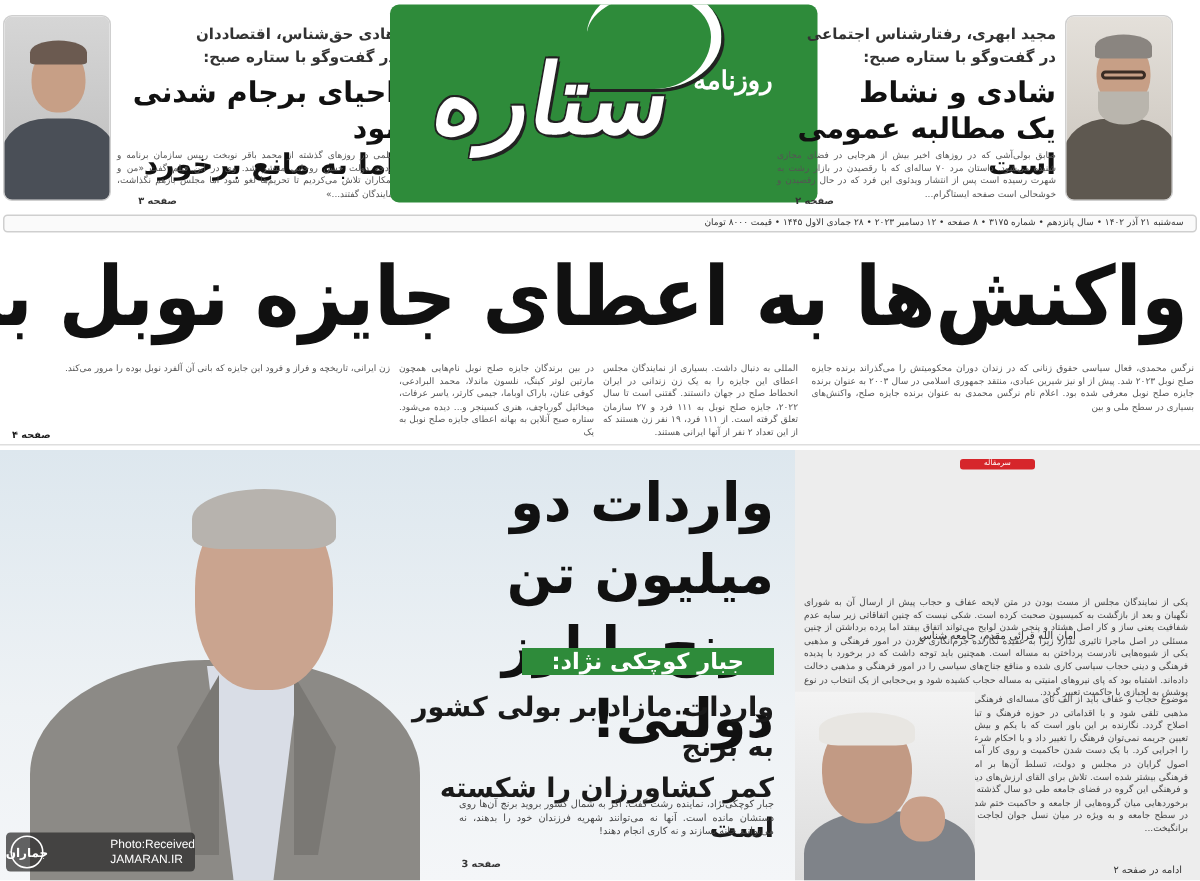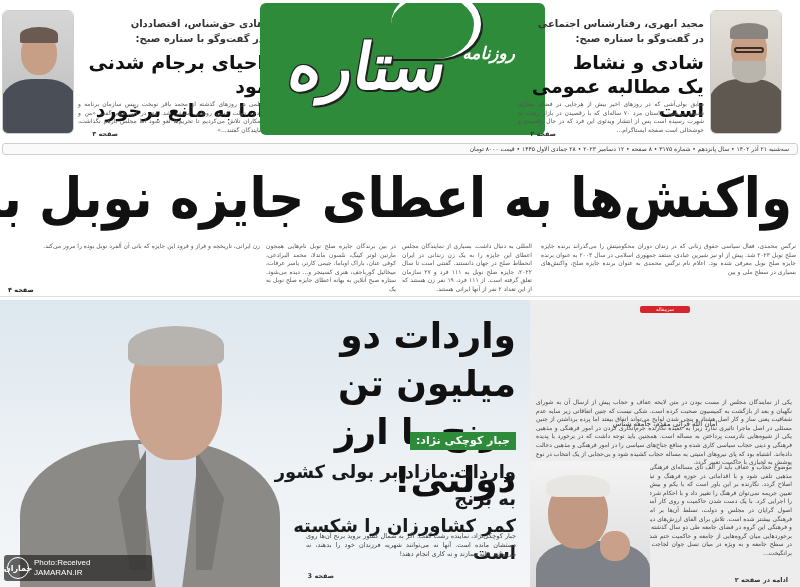--- a/index.html
+++ b/index.html
@@ -33,21 +33,21 @@
 
     .side-body { position: absolute; top: 96px; font-size: 6px; line-height: 8.5px; color: #555; text-align: justify; }
     .side-story.left .side-body { right: 4px; width: 186px; }
     .side-story.right .side-body { right: 80px; width: 186px; }
     .page-ref { position: absolute; top: 126px; font-size: 6.5px; color: #333; font-weight: bold; }
     .side-story.left .page-ref { right: 150px; }
     .side-story.right .page-ref { right: 228px; }
 
     
     .masthead { position: absolute; top: 3px; left: 260px; width: 285px; height: 132px; background: #2e8b3a; border-radius: 6px; overflow: hidden; }
-    .masthead .roznameh { position: absolute; top: 40px; right: 30px; font-family: "DejaVu Serif", serif; font-size: 17px; font-style: italic; color: #ffffff; font-weight: bold; }
+    .masthead .roznameh { position: absolute; top: 40px; right: 30px; font-family: "DejaVu Serif", serif; font-size: 17px; color: #ffffff; font-weight: bold; }
     .masthead .logo { position: absolute; top: 18px; left: 6px; width: 200px; height: 116px; font-family: "DejaVu Serif", serif; font-size: 64px; line-height: 92px; font-weight: bold; color: #ffffff; text-shadow: 2px 2px 0 #222, -1px -1px 0 #222, 1px -1px 0 #222, -1px 1px 0 #222; transform: skewX(-10deg); letter-spacing: -4px; text-align: center; }
     .masthead .logo-flourish { position: absolute; top: -14px; right: 64px; width: 90px; height: 70px; border: 7px solid #ffffff; border-radius: 50% 50% 50% 0; border-bottom: none; border-left: none; box-shadow: 2px 2px 0 #222; }
 
     
     .datebar { position: absolute; top: 143px; left: 2px; width: 796px; height: 12px; border: 1px solid #cfcfcf; border-radius: 3px; background: #fafafa; font-size: 6px; line-height: 10px; padding-right: 8px; color: #333; text-align: right; white-space: nowrap; overflow: hidden; }
 
     
     .main-headline { position: absolute; top: 162px; left: 8px; width: 784px; height: 72px; font-family: "DejaVu Sans", sans-serif; font-weight: bold; font-size: 50px; line-height: 72px; color: #111; text-align: center; letter-spacing: -1px; white-space: nowrap; transform: scaleY(1.1); }
 
     
@@ -64,37 +64,37 @@
     .feature { position: absolute; top: 300px; left: 0; width: 530px; height: 287px; background: linear-gradient(180deg, #dde7ee 0%, #eef2f5 60%, #f4f6f8 100%); overflow: hidden; }
     .feature .person { position: absolute; top: 20px; left: 10px; width: 250px; height: 267px; }
     .person .p-head { position: absolute; top: 10px; left: 120px; width: 92px; height: 130px; border-radius: 48% 48% 44% 44%; background: #caa48f; }
     .person .p-hair { position: absolute; top: 6px; left: 118px; width: 96px; height: 40px; border-radius: 50% 50% 20% 20%; background: #b7b3ae; }
     .person .p-suit { position: absolute; top: 120px; left: 10px; width: 260px; height: 170px; border-radius: 45% 45% 0 0; background: #8c8a86; }
     .person .p-shirt { position: absolute; top: 124px; left: 128px; width: 62px; height: 150px; background: #d9dde6; clip-path: polygon(0 0, 100% 0, 70% 100%, 30% 100%); }
     .person .p-lapel-l { position: absolute; top: 130px; left: 96px; width: 40px; height: 120px; background: #7a7874; clip-path: polygon(100% 0, 30% 40%, 60% 100%, 100% 100%); }
     .person .p-lapel-r { position: absolute; top: 130px; left: 186px; width: 40px; height: 120px; background: #7a7874; clip-path: polygon(0 0, 70% 40%, 40% 100%, 0 100%); }
 
     .feature .big-title { position: absolute; top: 12px; right: 14px; width: 270px; font-weight: bold; font-size: 36px; line-height: 48px; color: #111; text-align: right; }
-    .feature .quote-tag { position: absolute; top: 132px; right: 14px; background: #2e8b3a; color: #ffffff; font-size: 11px; font-weight: bold; padding: 2px 6px; line-height: 14px; }
+    .feature .quote-tag { position: absolute; top: 132px; right: 14px; background: #2e8b3a; color: #ffffff; font-size: 15px; font-weight: bold; padding: 2px 20px; line-height: 14px; }
     .feature .sub-title { position: absolute; top: 158px; right: 14px; width: 250px; font-size: 18px; line-height: 27px; font-weight: bold; color: #1a1a1a; text-align: right; }
     .feature .feat-body { position: absolute; top: 232px; right: 14px; width: 210px; font-size: 6.5px; line-height: 9px; color: #444; text-align: justify; }
     .feature .feat-page { position: absolute; top: 272px; right: 196px; font-size: 6.5px; font-weight: bold; color: #333; }
 
-    .watermark { position: absolute; bottom: 6px; left: 4px; width: 148px; height: 26px; background: rgba(40,40,40,0.72); border-radius: 3px; display: flex; align-items: center; direction: ltr; }
+    .watermark { position: absolute; bottom: 6px; left: 4px; width: 126px; height: 26px; background: rgba(40,40,40,0.72); border-radius: 3px; display: flex; align-items: center; direction: ltr; justify-content: space-between; }
     .watermark .wm-logo { width: 22px; height: 22px; margin-left: 3px; border-radius: 50%; border: 1.5px solid #ffffff; color: #ffffff; font-size: 8px; font-weight: bold; display: flex; align-items: center; justify-content: center; }
     .watermark .wm-text { margin-left: 5px; color: #ffffff; font-family: "Liberation Sans", sans-serif; font-size: 8px; line-height: 10px; text-align: left; }
 
     
     .editorial { position: absolute; top: 300px; right: 0; width: 270px; height: 287px; background: #ededed; }
     .editorial .badge { position: absolute; top: 6px; left: 110px; width: 50px; height: 7px; background: #d6262b; border-radius: 2px; color: #ffffff; font-size: 5px; line-height: 7px; text-align: center; }
     .editorial .ed-title { position: absolute; top: 18px; left: 0; width: 270px; font-size: 17px; line-height: 26px; font-weight: bold; color: #111; text-align: center; }
     .editorial .ed-author { position: absolute; top: 76px; left: 0; width: 270px; font-size: 7px; font-weight: normal; color: #333; text-align: center; margin-top: 44px; }
     .editorial .ed-body { position: absolute; top: 98px; right: 8px; width: 256px; font-size: 6px; line-height: 8.6px; color: #444; text-align: justify; }
     .editorial .ed-body2 { position: absolute; top: 163px; right: 8px; width: 148px; font-size: 6px; line-height: 8.6px; color: #444; text-align: justify; }
-    .editorial .ed-cont { position: absolute; top: 276px; right: 12px; font-size: 6.5px; font-weight: bold; color: #333; }
+    .editorial .ed-cont { position: absolute; top: 276px; right: 12px; font-size: 6.5px; font-weight: normal; color: #333; }
     .editorial .old-man { position: absolute; bottom: 0; left: 0; width: 120px; height: 126px; overflow: hidden; }
     .old-man .om-bg { position: absolute; inset: 0; background: linear-gradient(180deg, #f3f3f3, #dcdcdc); }
     .old-man .om-head { position: absolute; top: 18px; left: 18px; width: 60px; height: 70px; border-radius: 48%; background: #c29a84; }
     .old-man .om-hair { position: absolute; top: 14px; left: 16px; width: 64px; height: 22px; border-radius: 50% 50% 20% 20%; background: #e8e6e2; }
     .old-man .om-body { position: absolute; top: 80px; left: 6px; width: 114px; height: 70px; border-radius: 40% 40% 0 0; background: #7f8389; }
     .old-man .om-hand { position: absolute; top: 70px; left: 70px; width: 30px; height: 30px; border-radius: 45%; background: #c9a08a; }
   </style>
 </head>
 <body>
 

